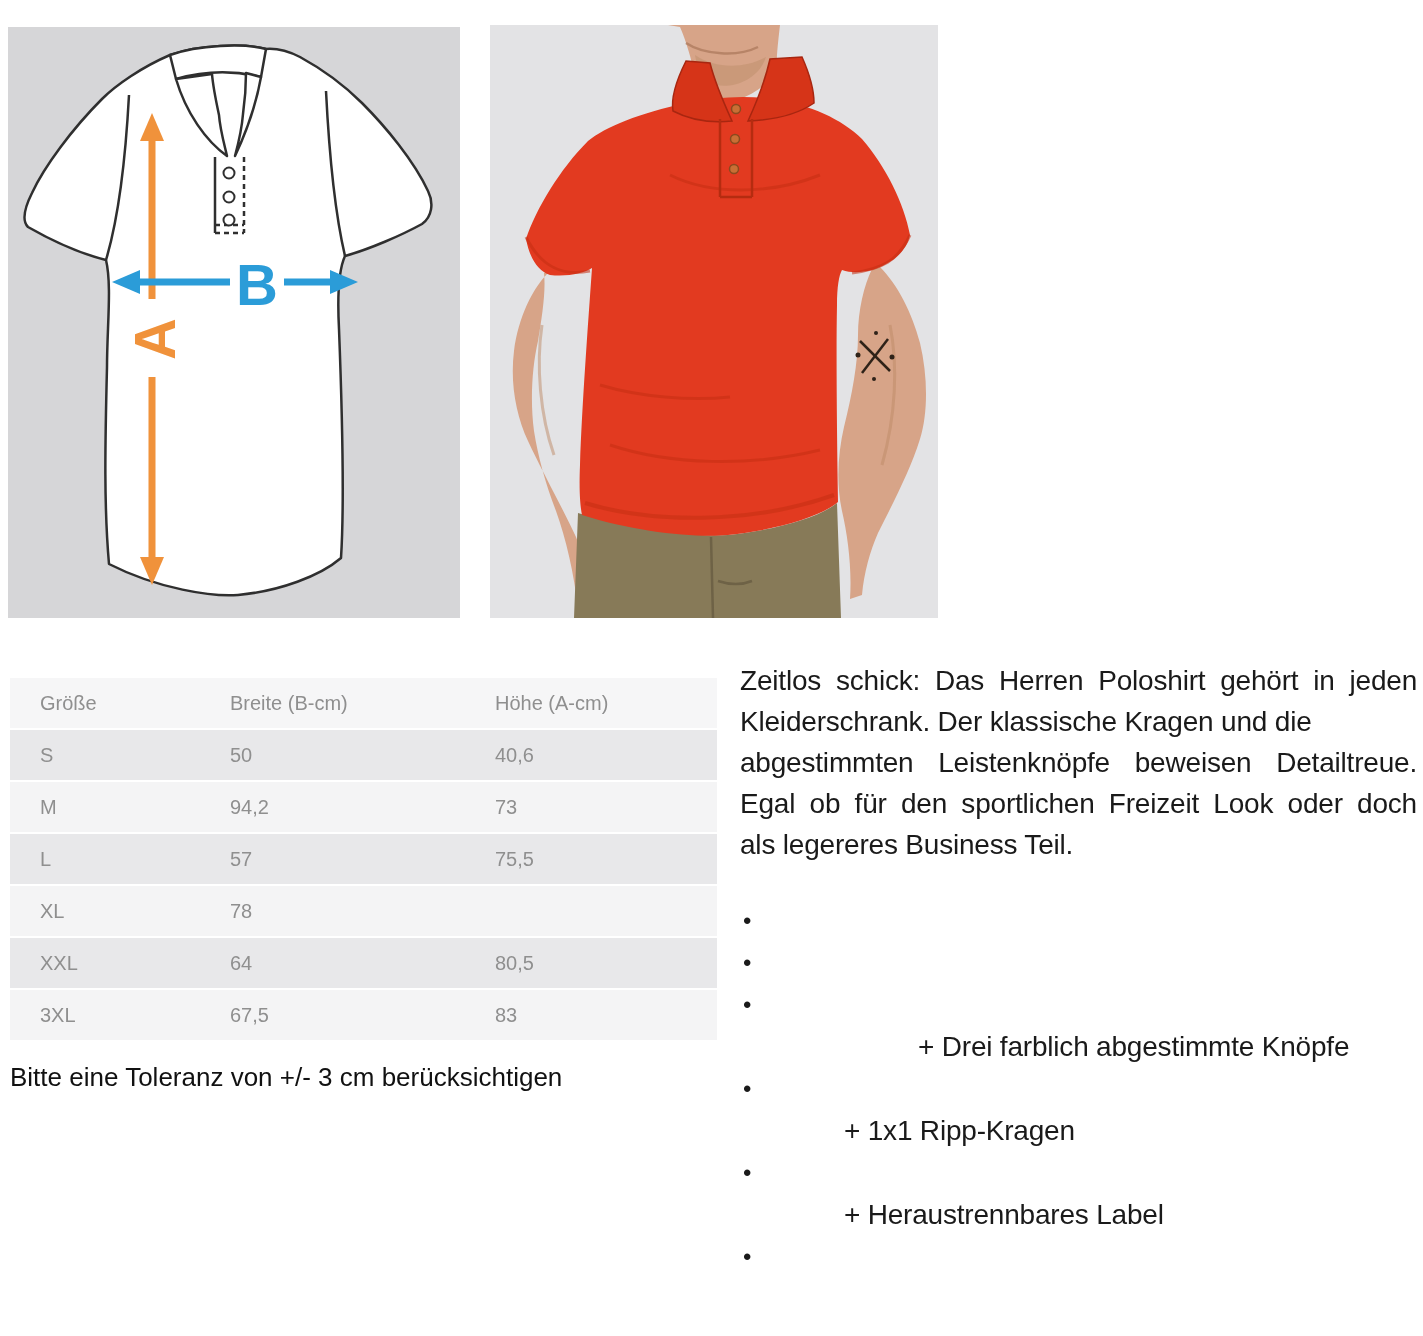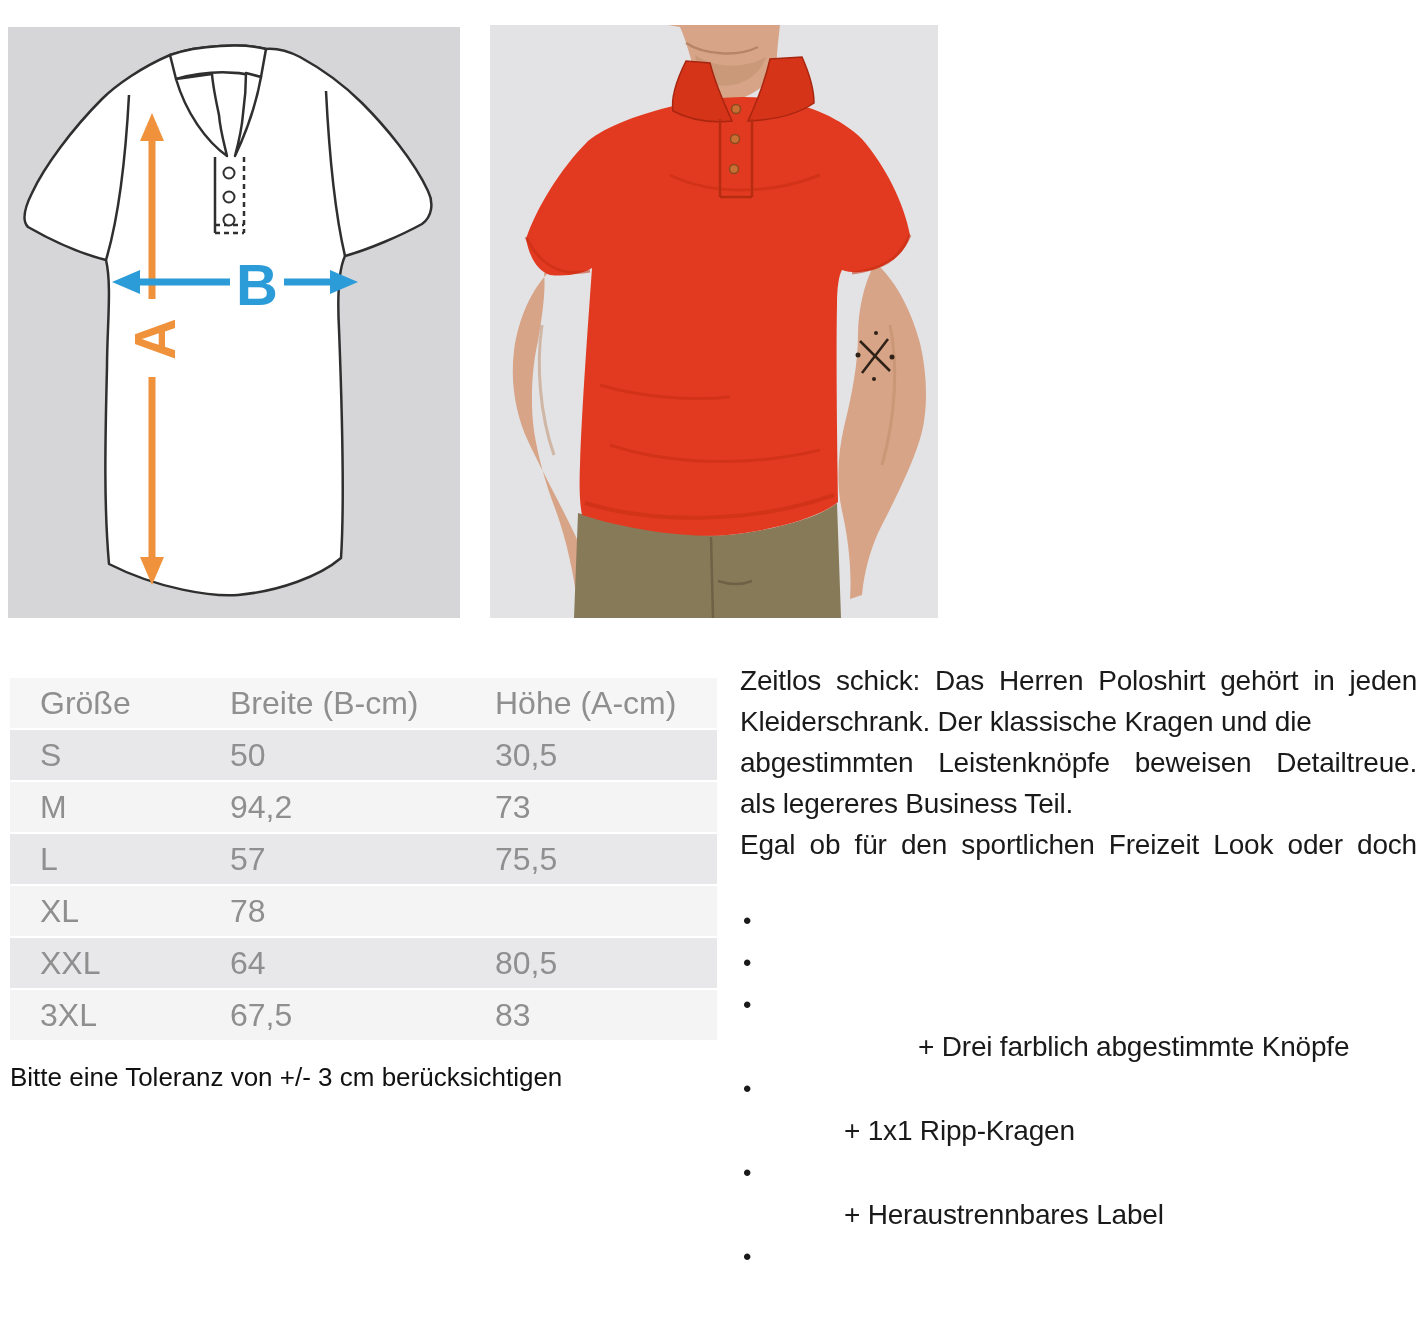--- a/index.html
+++ b/index.html
@@ -6,21 +6,21 @@
   body{
     width:1423px;height:1336px;position:relative;background:#ffffff;
     font-family:"Liberation Sans", sans-serif;color:#1a1a1a;overflow:hidden;
   }
   
   .diagram-panel{position:absolute;left:8px;top:27px;width:452px;height:591px;background:#d6d6d8;}
   .photo-panel{position:absolute;left:490px;top:25px;width:448px;height:593px;background:#e3e3e5;}
   .diagram-panel svg,.photo-panel svg{display:block;width:100%;height:100%;}
 
   
-  .size-table{position:absolute;left:10px;top:678px;width:707px;font-size:32px;color:#8f8f8f;}
+  .size-table{position:absolute;left:10px;top:678px;width:707px;font-size:20px;color:#8f8f8f;}
   .trow{display:grid;grid-template-columns:190px 265px 1fr;align-items:center;height:52px;padding-left:30px;box-sizing:border-box;border-bottom:2px solid #ffffff;}
   .trow.hdr{background:#f6f6f7;}
   .trow.dark{background:#e8e8ea;}
   .trow.light{background:#f4f4f5;}
 
   .tolerance-note{position:absolute;left:10px;top:1062px;font-size:26px;color:#111111;}
 
   
   .desc{position:absolute;left:740px;top:660px;width:677px;font-size:28px;letter-spacing:-0.2px;color:#1a1a1a;}
   .pline{white-space:nowrap;overflow:hidden;line-height:41px;height:41px;}
@@ -148,21 +148,21 @@
 
 <div class="size-table">
   <div class="trow hdr">
     <div>Größe</div>
     <div>Breite (B-cm)</div>
     <div>Höhe (A-cm)</div>
   </div>
   <div class="trow dark">
     <div>S</div>
     <div>50</div>
-    <div>30,5</div>
+    <div>40,6</div>
   </div>
   <div class="trow light">
     <div>M</div>
     <div>94,2</div>
     <div>73</div>
   </div>
   <div class="trow dark">
     <div>L</div>
     <div>57</div>
     <div>75,5</div>
@@ -182,22 +182,22 @@
     <div>83</div>
   </div>
 </div>
 
 <div class="tolerance-note">Bitte eine Toleranz von +/- 3 cm berücksichtigen</div>
 
 <div class="desc">
   <div class="pline j">Zeitlos schick: Das Herren Poloshirt gehört in jeden</div>
   <div class="pline">Kleiderschrank. Der klassische Kragen und die</div>
   <div class="pline j">abgestimmten Leistenknöpfe beweisen Detailtreue.</div>
+  <div class="pline j">Egal ob für den sportlichen Freizeit Look oder doch</div>
   <div class="pline">als legereres Business Teil.</div>
-  <div class="pline j">Egal ob für den sportlichen Freizeit Look oder doch</div>
 
   <div class="bullets">
     <div class="bline">
       <span class="dot">•</span>
     </div>
     <div class="bline">
       <span class="dot">•</span>
     </div>
     <div class="bline">
       <span class="dot">•</span>

